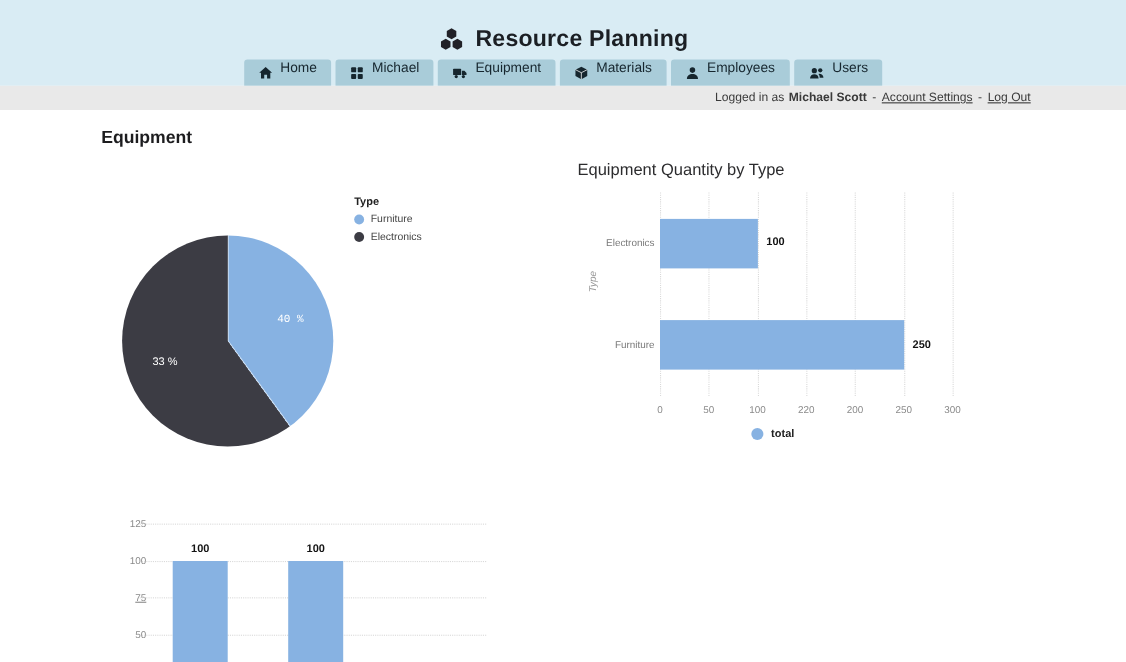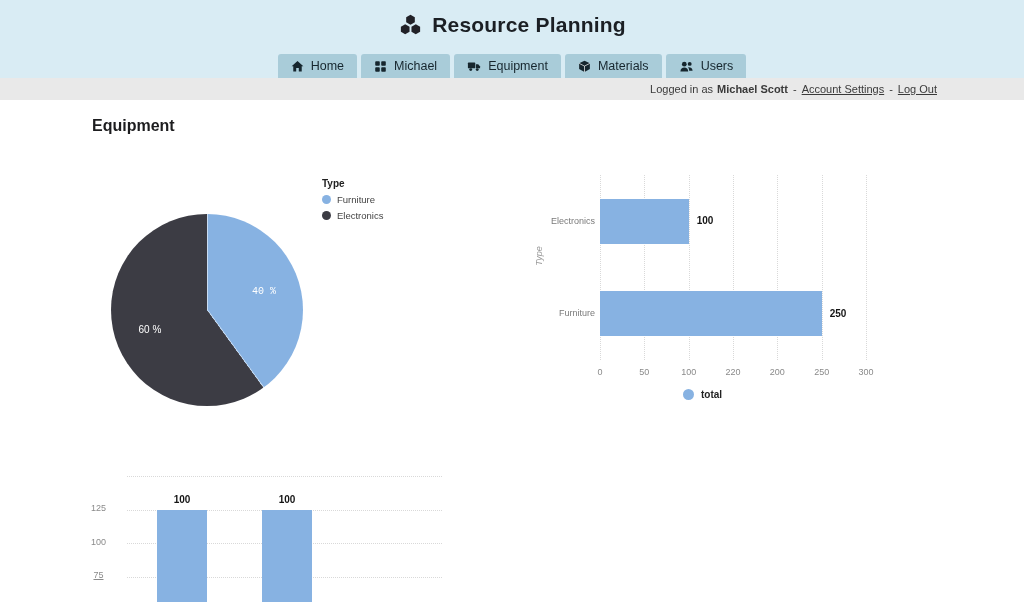--- a/index.html
+++ b/index.html
@@ -5,29 +5,29 @@
   * { margin:0; padding:0; box-sizing:border-box; }
   html,body { width:1024px; height:602px; }
   body {
     position:relative; overflow:hidden; background:#fff;
     font-family:"Liberation Sans", sans-serif; color:#222;
   }
   .abs { position:absolute; }
 
   
   .app-header { position:absolute; top:0; left:0; width:1024px; height:78px; background:#d9ecf4; }
-  .title-row { display:flex; justify-content:center; align-items:center; gap:9px; padding-top:13px; }
+  .title-row { display:flex; justify-content:center; align-items:center; gap:9px; padding-top:24px; }
   .app-logo { color:#212127; display:flex; align-items:center; }
   .app-title { font-size:21px; font-weight:600; color:#1b1f24; letter-spacing:.2px; }
 
   .tabs { position:absolute; bottom:0; left:0; width:100%; display:flex; justify-content:center; gap:4px; }
   .tab {
     height:24px; padding:0 13px; border:none; cursor:pointer;
     background:#a9ccd9; color:#16262e; font-family:inherit; font-size:12.5px;
-    display:flex; align-items:center; gap:7px; border-radius:3px 3px 0 0;
+    display:flex; gap:7px; border-radius:3px 3px 0 0;
   }
   .tab.active { background:#fbfcfc; }
   .tab-icon { display:flex; align-items:center; }
   .tab-icon svg { display:block; }
 
   
   .session-bar {
     position:absolute; top:78px; left:0; width:1024px; height:22px; background:#e9e9e9;
     display:flex; justify-content:flex-end; align-items:center; padding-right:87px;
     font-size:11px; color:#3a3a3a;
@@ -64,21 +64,21 @@
   .cat-label { position:absolute; left:0; width:70px; text-align:right; font-size:9px; color:#7a7a7a; }
   .xtick { position:absolute; transform:translateX(-50%); font-size:9px; color:#8a8a8a; }
   .y-axis-title { position:absolute; left:4px; top:111px; font-size:9px; color:#9a9a9a;
                   font-style:italic; transform:rotate(-90deg); transform-origin:center; }
   .chart-legend { position:absolute; display:flex; align-items:center; gap:7px;
                   font-size:10px; font-weight:bold; color:#222; }
   .chart-legend .dot { width:11px; height:11px; border-radius:50%; }
 
   
   #vbar-chart { left:80px; top:440px; width:380px; height:162px; overflow:hidden; }
-  .ytick { position:absolute; left:0; width:37px; text-align:center; font-size:9px; color:#8a8a8a;margin-top:32px; }
+  .ytick { position:absolute; left:16px; width:37px; text-align:right; font-size:9px; color:#8a8a8a; }
   .vbar { position:absolute; width:50px; background:#87b2e2; }
   .vbar-val { position:absolute; width:50px; text-align:center; font-size:10px; font-weight:bold; color:#141414; }
 </style>
 </head>
 <body>
 
 <header class="app-header">
   <div class="title-row">
     <span class="app-logo" id="app-logo">
         <svg width="25" height="22" viewBox="0 0 26 22" fill="currentColor">
@@ -124,20 +124,29 @@
         <span class="tab-icon">
           <svg width="13" height="13" viewBox="0 0 16 16" fill="currentColor">
             <path d="M8 .8 14.6 4.1 14.6 11.2 8 14.8 1.4 11.2 1.4 4.1Z"></path>
             <path d="M1.4 4.1 8 7.5 14.6 4.1 M8 7.5 8 14.8" stroke="rgba(255,255,255,.85)" stroke-width="1" fill="none"></path>
           </svg>
         </span>
         <span>Materials</span>
       </button>
       <button class="tab">
         <span class="tab-icon">
+          <svg width="13" height="13" viewBox="0 0 16 16" fill="currentColor">
+            <circle cx="8" cy="4.6" r="3.1"></circle>
+            <path d="M1.8 14.5C1.8 10.8 4.5 9 8 9s6.2 1.8 6.2 5.5Z"></path>
+          </svg>
+        </span>
+        <span>Employees</span>
+      </button>
+      <button class="tab">
+        <span class="tab-icon">
           <svg width="15" height="13" viewBox="0 0 16 16" fill="currentColor">
             <circle cx="5.3" cy="5.2" r="2.9"></circle>
             <path d="M.5 14C.5 10.8 2.7 9.2 5.3 9.2S10.1 10.8 10.1 14Z"></path>
             <circle cx="11.9" cy="4.8" r="2.4"></circle>
             <path d="M10.6 8.8C13.2 8.8 15.5 10.2 15.5 13.1L11.3 13.1C11.3 11.3 10.8 9.9 9.9 8.9Z"></path>
           </svg>
         </span>
         <span>Users</span>
       </button>
     </nav>
@@ -152,36 +161,37 @@
   <a href="#">Log Out</a>
 </div>
 
 <h2 class="page-heading">Equipment</h2>
 
 <section class="abs" id="pie-chart">
   <div id="pie-plot" style="background: conic-gradient(rgb(135, 178, 226) 0deg, rgb(135, 178, 226) 144deg, rgb(60, 60, 68) 144deg, rgb(60, 60, 68) 360deg);">
       <div class="pie-divider" style="transform: rotate(0deg);"></div>
       <div class="pie-label" style="left: 153.063px; top: 77.459px; font-family: Liberation Mono, monospace;">40 %</div>
       <div class="pie-divider" style="transform: rotate(144deg);"></div>
-      <div class="pie-label" style="left: 38.9366px; top: 114.541px;">60 %</div>
+      <div class="pie-label" style="left: 38.9366px; top: 114.541px;">33 %</div>
     </div>
   <div id="pie-legend">
     <div class="legend-title">Type</div>
   <div class="legend-item">
         <span class="dot" style="background: rgb(135, 178, 226);"></span>
         <span>Furniture</span>
       </div>
       <div class="legend-item">
         <span class="dot" style="background: rgb(60, 60, 68);"></span>
         <span>Electronics</span>
       </div>
     </div>
 </section>
 
 <section class="abs" id="hbar-chart">
+  <div class="chart-title" id="hbar-title">Equipment Quantity by Type</div>
   <div class="y-axis-title">Type</div>
   <div id="hbar-cats">
       <div class="cat-label" style="top: 75.75px;">Electronics</div>
       <div class="cat-label" style="top: 168.25px;">Furniture</div>
     </div>
   <div id="hbar-plot">
       <div class="gridline-v" style="left: 0px;"></div>
       <div class="xtick" style="left: 0px; top: 192px;">0</div>
       <div class="gridline-v" style="left: 44.3333px;"></div>
       <div class="xtick" style="left: 44.3333px; top: 192px;">50</div>

